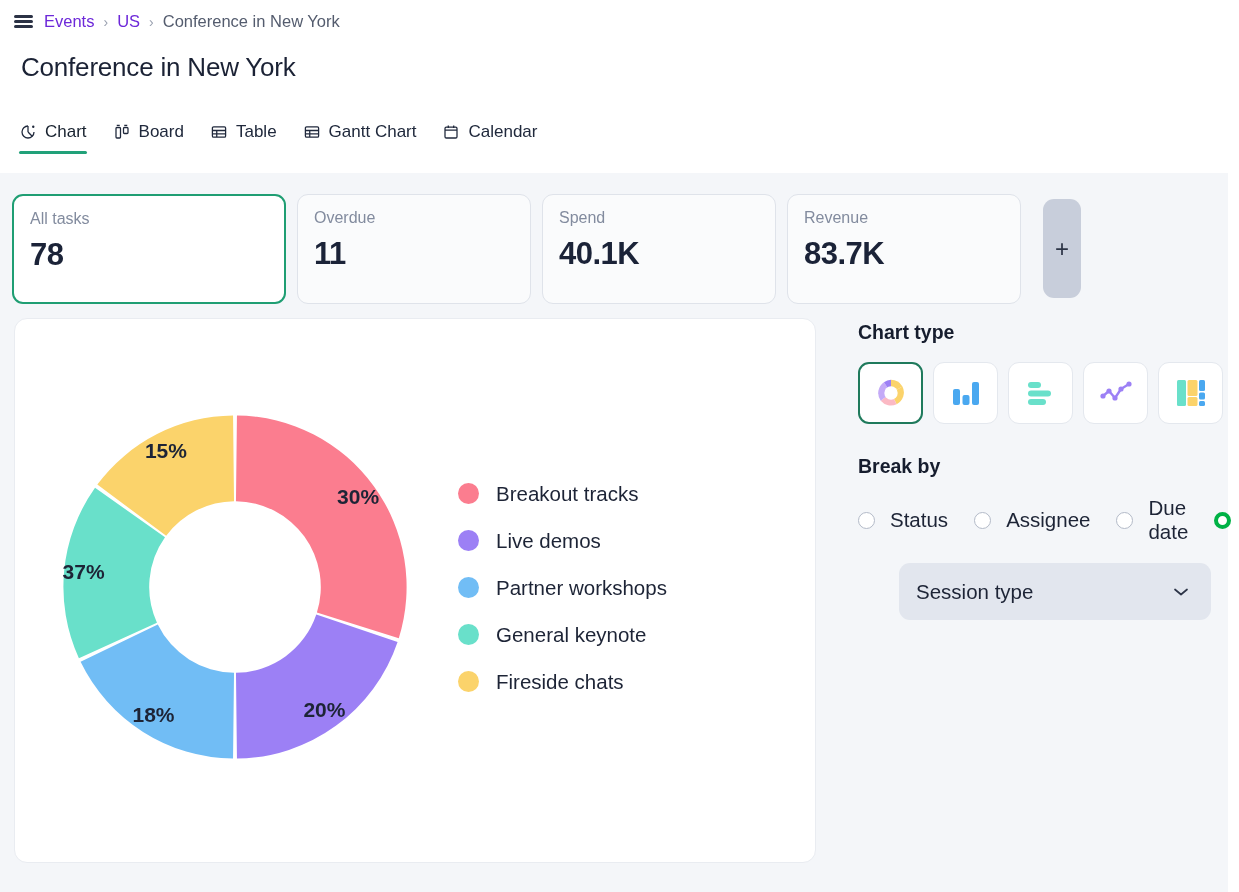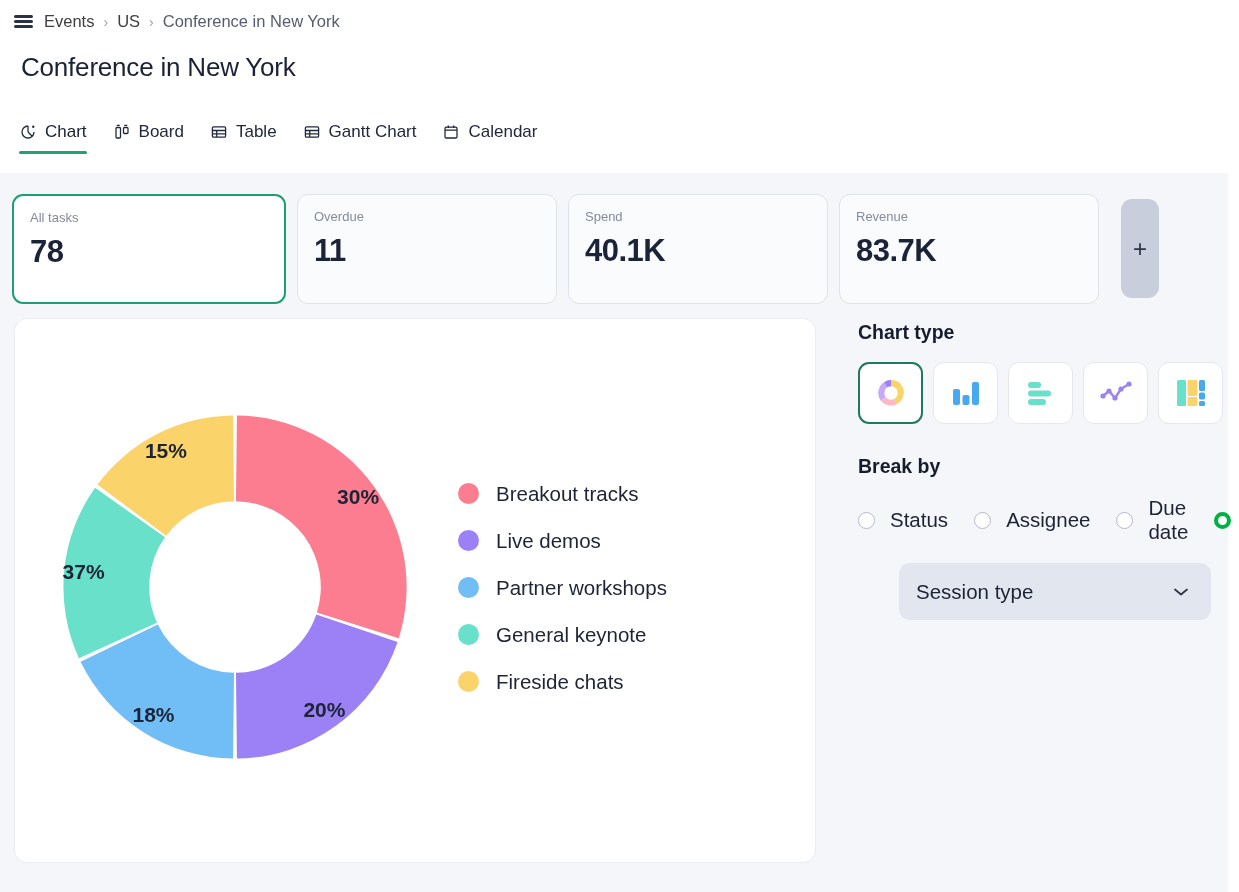--- a/index.html
+++ b/index.html
@@ -12,21 +12,21 @@
   .page { position: relative; width: 1239px; height: 892px; background:#ffffff; }
 
   
   .breadcrumb {
     position: absolute; left: 14px; top: 12px;
     display: flex; align-items: center; gap: 9px;
     font-size: 16.5px; color: #5a6173;
   }
   .hamburger { display:flex; flex-direction:column; justify-content:space-between; width:19px; height:13px; margin-right:2px; }
   .hamburger span { display:block; height:2.6px; background:#2b3245; border-radius:2px; }
-  .crumb { color:#404040; white-space:nowrap; }
+  .crumb { color:#6d28d9; white-space:nowrap; }
   .crumb.last { color:#545c6e; }
   .crumb-sep { color:#9aa1b0; font-size:14px; }
 
   .page-title {
     position:absolute; left:21px; top:52px;
     font-size:26px; color:#1b2235; font-weight:400; letter-spacing:-0.2px;
   }
 
   
   .tabs { position:absolute; left:19px; top:122px; display:flex; align-items:flex-start; gap:26px; }
@@ -41,26 +41,26 @@
 
   
   .surface {
     position:absolute; left:0; top:173px; width:1228px; height:719px;
     background:#f4f6f9;
   }
 
   
   .stats { position:absolute; left:12px; top:21px; display:flex; gap:11px; align-items:flex-start; }
   .stat {
-    width:260px; height:110px; background:#fafbfc;
+    width:234px; height:110px; background:#fafbfc;
     border:1.5px solid #dfe3ea; border-radius:11px;
     padding:14px 0 0 16px; cursor:pointer;
   }
   .stat.selected { background:#ffffff; border:2px solid #1f9e73; width:274px; }
-  .stat-label { font-size:13px; color:#828b9e; margin-bottom:9px; }
+  .stat-label { font-size:16px; color:#828b9e; margin-bottom:9px; }
   .stat-value { font-size:31px; font-weight:bold; color:#1b2338; letter-spacing:-0.5px; }
   .add-card {
     width:38px; height:99px; margin-top:5px; margin-left:11px;
     background:#c8cedb; border-radius:11px;
     display:flex; align-items:center; justify-content:center; cursor:pointer;
   }
   .add-plus { font-size:24px; color:#2c3446; line-height:1; font-weight:300; }
 
   
   .chart-card {

